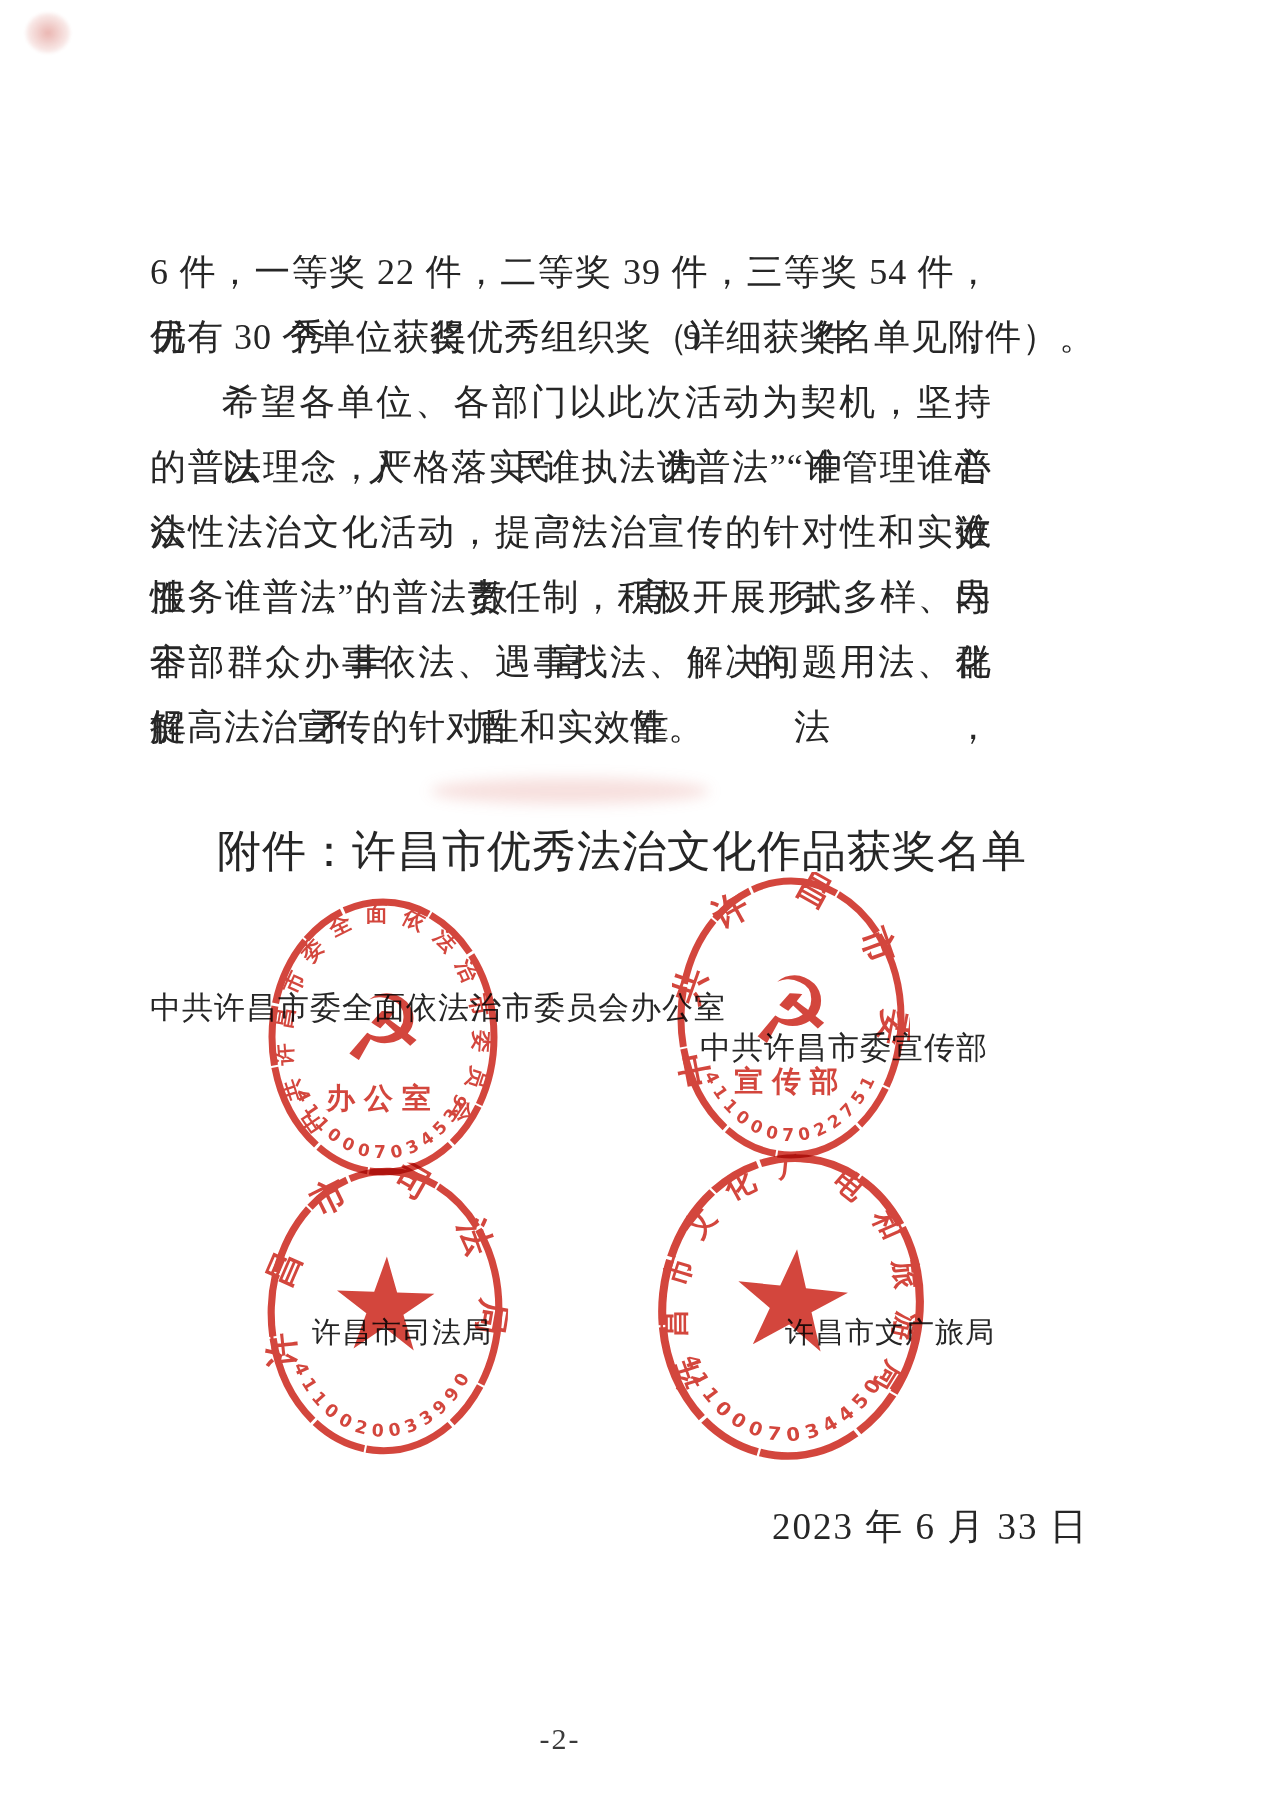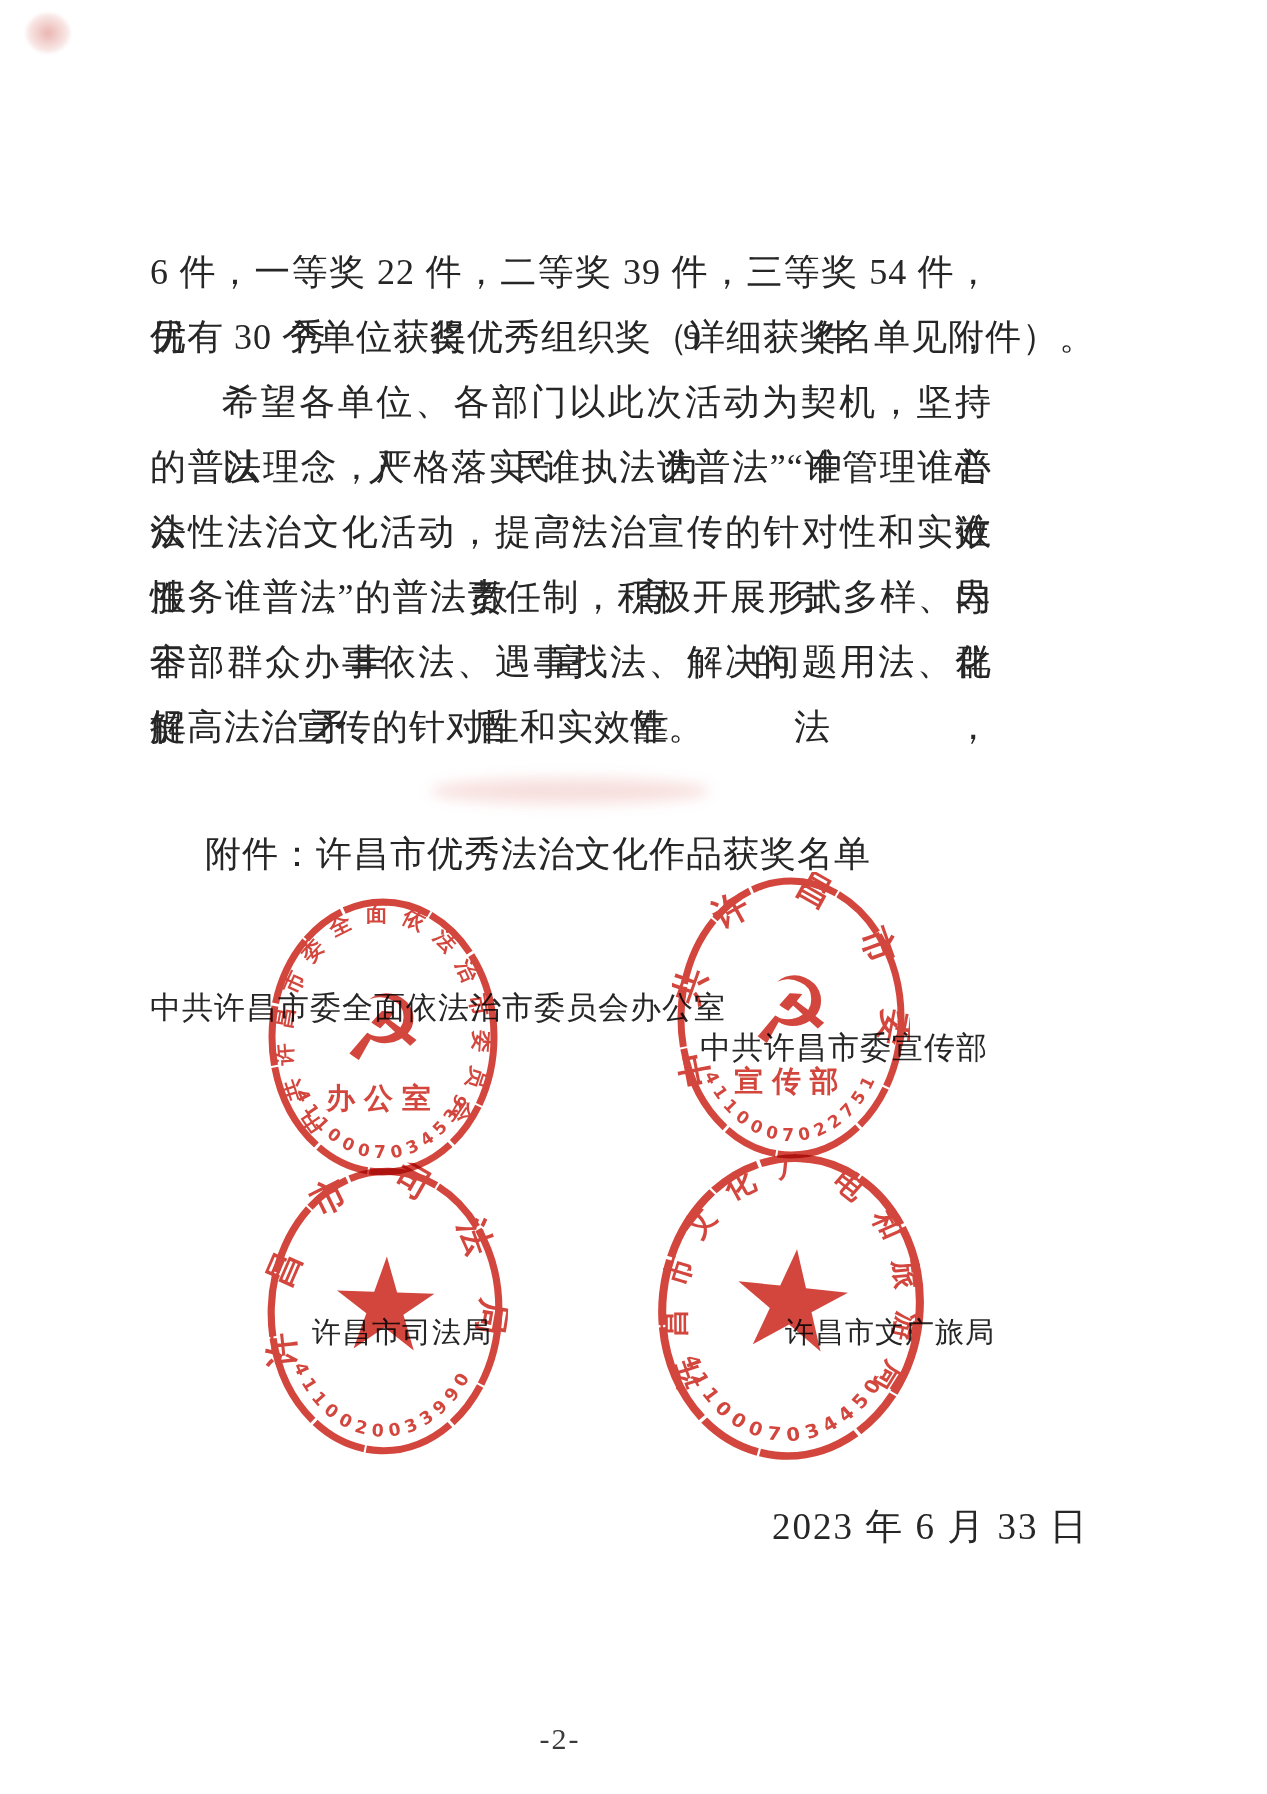--- a/index.html
+++ b/index.html
@@ -11,22 +11,22 @@
   }
   
   .para{position:absolute;left:150px;width:842px;}
   .line{
     height:65px;line-height:65px;font-size:36px;letter-spacing:1px;
     white-space:nowrap;
   }
   .jl{white-space:normal;text-align:justify;text-align-last:justify;}
   .indent{padding-left:72px;}
   .attach-line{
-    position:absolute;left:150px;top:822px;width:900px;height:65px;line-height:65px;
-    font-size:36px;letter-spacing:1px;padding-left:55px;
+    position:absolute;left:162px;top:822px;width:900px;height:65px;line-height:65px;
+    font-size:44px;letter-spacing:1px;padding-left:55px;font-family:Liberation Mono, monospace;
   }
   .signer{
     position:absolute;height:44px;line-height:44px;font-size:31px;
     letter-spacing:1px;white-space:nowrap;
   }
   .date-line{
     position:absolute;left:772px;top:1502px;height:50px;line-height:50px;
     font-size:37px;letter-spacing:2px;white-space:nowrap;
   }
   .page-number{

